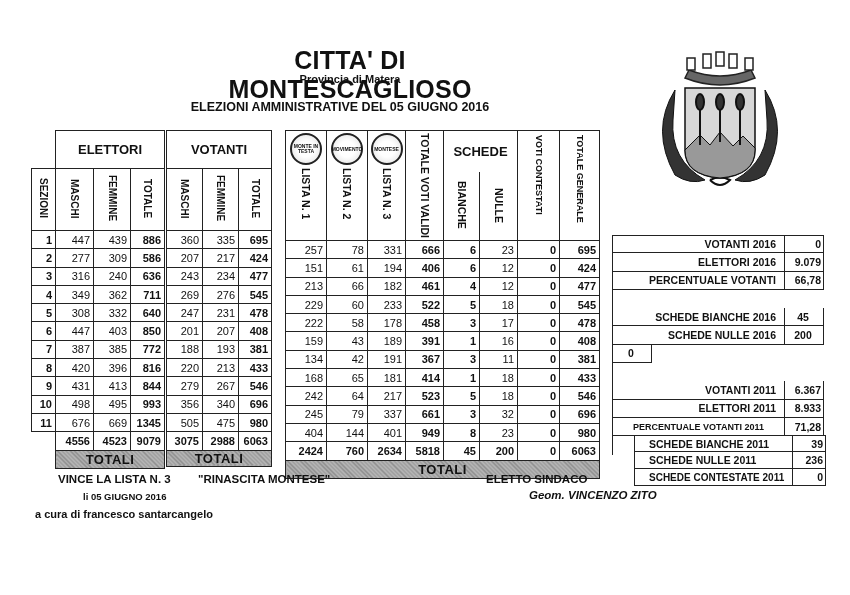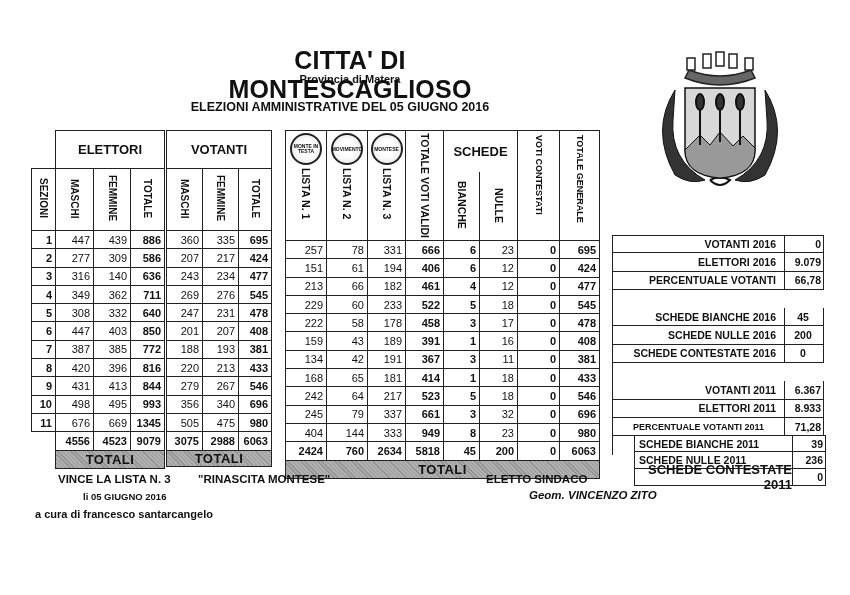--- a/index.html
+++ b/index.html
@@ -38,22 +38,22 @@
   .srow { display: flex; height: 18.3px; align-items: stretch; }
   .slabel { flex: 1; border: 1px solid #222; border-right: none; text-align: right; padding-right: 8px; display: flex; align-items: center; justify-content: flex-end; }
   .sval { width: 40px; border: 1px solid #222; display: flex; align-items: center; justify-content: flex-end; padding-right: 2px; }
   .sval.center { justify-content: center; }
   .sempty { flex: 1; border-left: 1px solid #222; }
   .srow + .srow .slabel, .srow + .srow .sval { border-top: none; }
   .slabel.small { font-size: 9px; justify-content: center; padding-right: 0; }
 
   .summary2 { position: absolute; left: 634px; top: 435px; width: 192px; font-size: 10.5px; font-weight: bold; }
   .summary2 .srow { height: 17px; }
-  .summary2 .slabel { justify-content: flex-start; padding-left: 4px; }
-  .summary2 .slabel.small { font-size: 13px; }
+  .summary2 .slabel { justify-content: flex-start; padding-left: 14px; }
+  .summary2 .slabel.small { font-size: 10px; text-align: center; }
   .summary2 .sval { width: 34px; }
 
   .footer-left { position: absolute; left: 58px; top: 473px; font-size: 11.5px; font-weight: bold; }
   .footer-date { position: absolute; left: 35px; top: 491px; font-size: 9.5px; font-weight: bold; margin-left: 48px; }
   .footer-credit { position: absolute; left: 35px; top: 508px; font-size: 11px; font-weight: bold; }
   .footer-lista { position: absolute; left: 198px; top: 473px; font-size: 11.5px; font-weight: bold; }
   .footer-eletto { position: absolute; left: 486px; top: 473px; font-size: 11.5px; font-weight: bold; }
   .footer-sindaco { position: absolute; left: 486px; top: 489px; font-size: 11.5px; font-weight: bold; font-style: italic; margin-left: 43px; }
 </style>
 </head>
@@ -119,21 +119,21 @@
       </tr>
       <tr>
         <td class="bold">2</td>
         <td>277</td>
         <td>309</td>
         <td class="bold">586</td>
       </tr>
       <tr>
         <td class="bold">3</td>
         <td>316</td>
-        <td>140</td>
+        <td>240</td>
         <td class="bold">636</td>
       </tr>
       <tr>
         <td class="bold">4</td>
         <td>349</td>
         <td>362</td>
         <td class="bold">711</td>
       </tr>
       <tr>
         <td class="bold">5</td>
@@ -420,21 +420,21 @@
         <td class="bold">661</td>
         <td class="bold">3</td>
         <td>32</td>
         <td class="bold">0</td>
         <td class="bold">696</td>
         <td style="border: none;"></td>
       </tr>
       <tr>
         <td>404</td>
         <td>144</td>
-        <td>333</td>
+        <td>401</td>
         <td class="bold">949</td>
         <td class="bold">8</td>
         <td>23</td>
         <td class="bold">0</td>
         <td class="bold">980</td>
         <td style="border: none;"></td>
       </tr>
     </tbody>
   <tbody>
       <tr>
@@ -473,21 +473,20 @@
     </div>
     <div class="srow">
       <div class="slabel">SCHEDE BIANCHE 2016</div>
       <div class="sval center">45</div>
     </div>
     <div class="srow">
       <div class="slabel">SCHEDE NULLE 2016</div>
       <div class="sval center">200</div>
     </div>
     <div class="srow">
-      <div class="slabel">SCHEDE CONTESTATE 2016</div>
       <div class="sval center">0</div>
     </div>
     <div class="srow">
       <div class="sempty"></div>
     </div>
     <div class="srow">
       <div class="slabel">VOTANTI 2011</div>
       <div class="sval">6.367</div>
     </div>
     <div class="srow">

